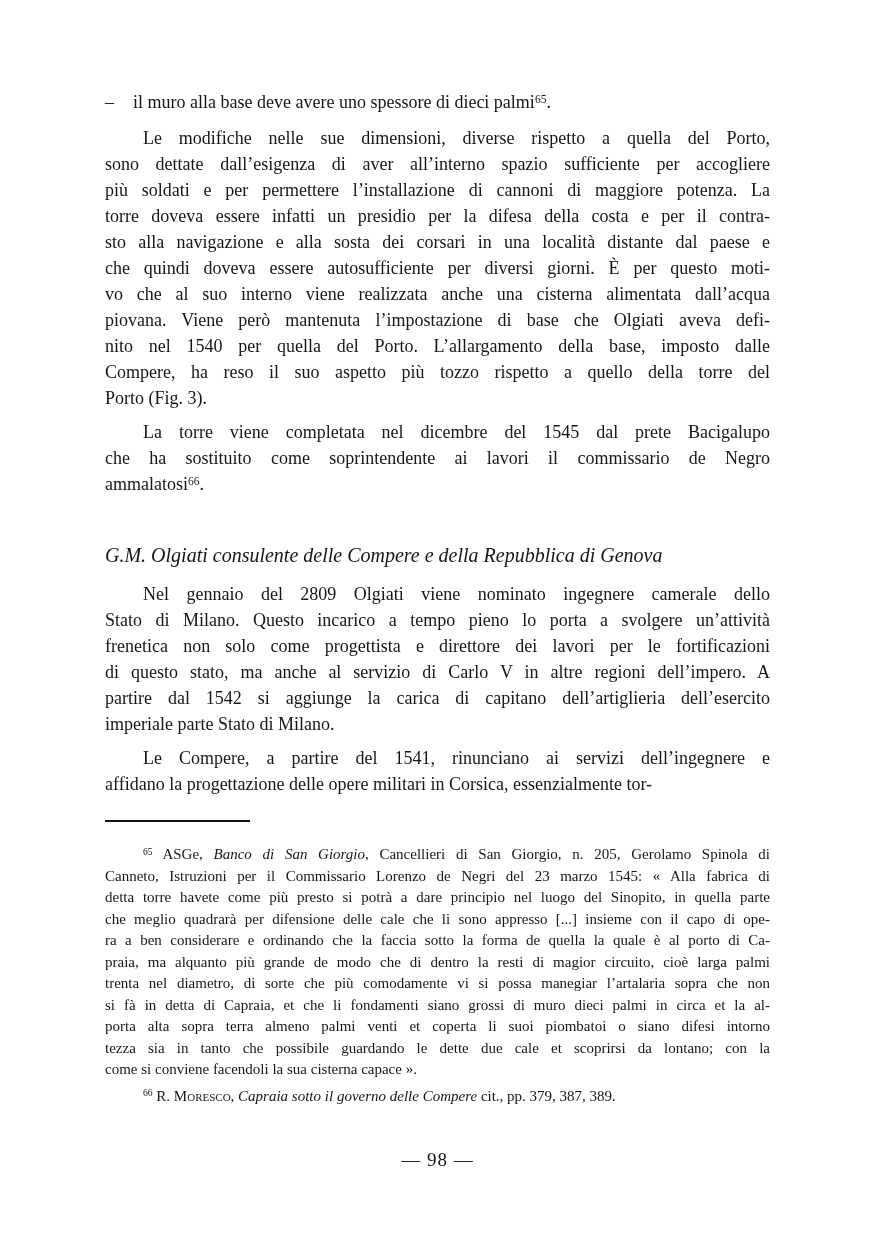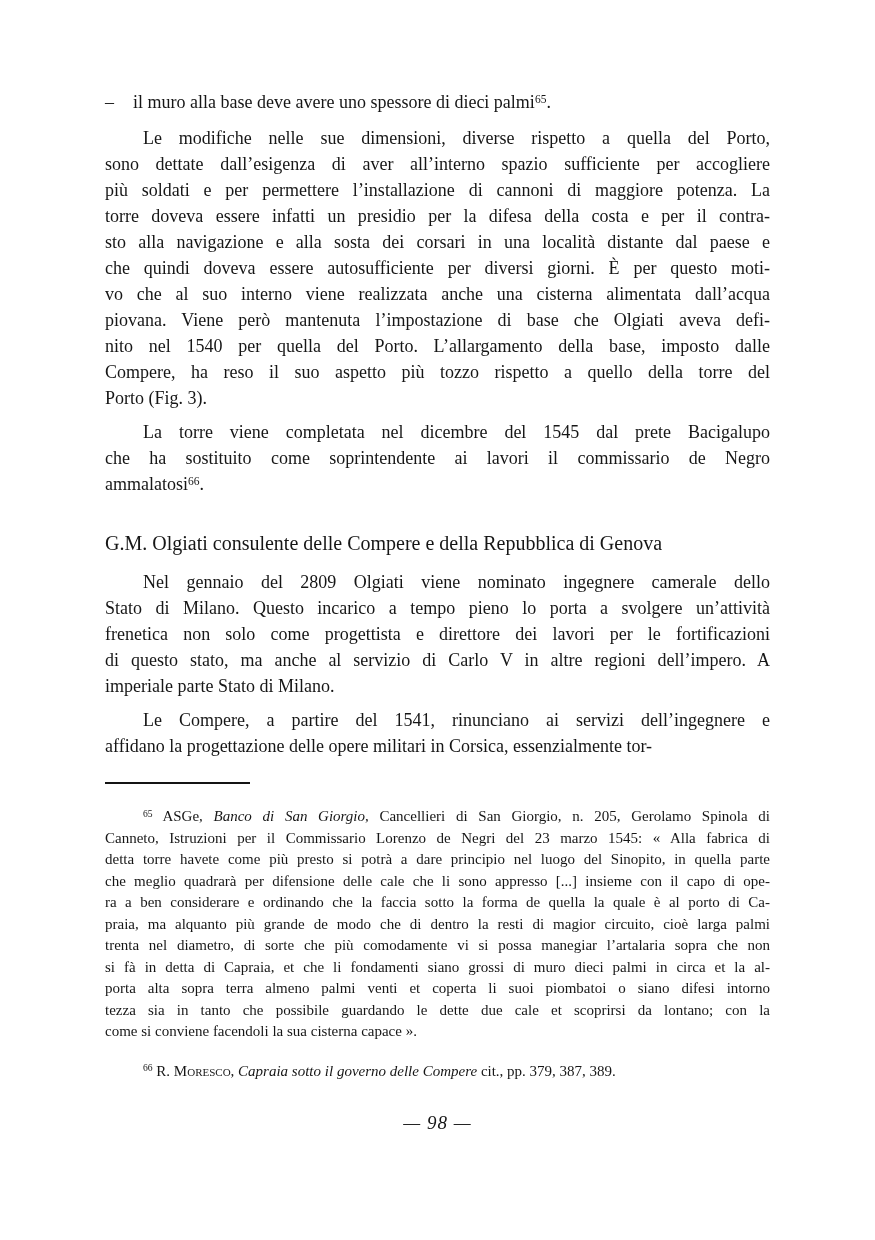--- a/index.html
+++ b/index.html
@@ -28,48 +28,48 @@
     line-height: 26px;
   }
   .tline { text-align: justify; text-align-last: justify; }
   .tline.last { text-align-last: left; }
   .tline.indent { text-indent: 38px; }
   .hang { position: relative; padding-left: 28px; text-align: left; }
   .hang .marker { position: absolute; left: 0; top: 0; }
   .para { margin-top: 8px; }
   .hang + .para { margin-top: 10px; }
   .heading {
-    margin-top: 33px;
+    margin-top: 45px;
+    font-style: italic;
     font-size: 20px;
     line-height: 26px;
     text-align: left;
   }
   .heading + .para { margin-top: 13px; }
   sup { font-size: 64%; vertical-align: baseline; position: relative; top: -0.45em; line-height: 0; }
   .sc { font-variant: small-caps; }
   
   .fn-rule {
     margin-top: 23px;
     width: 145px; height: 2px;
     background: #141414;
   }
   #footnotes {
     margin-top: 22px;
     font-size: 15px;
     line-height: 21.5px;
   }
-  .footnote + .footnote { margin-top: 18px; }
+  .footnote + .footnote { margin-top: 5px; }
   
   .pgnum {
-    margin-top: 28px;
+    margin-top: 40px;
     text-align: center;
     font-size: 19px;
     line-height: 26px;
     letter-spacing: 1px;
-    font-style: italic;
   }
 </style>
 </head>
 <body>
 
 <div class="page">
   <div class="content">
     <div id="main-text">
         <div class="hang"><span class="marker">–</span><span>il muro alla base deve avere uno spessore di dieci palmi<sup>65</sup>.</span></div>
         <div class="para">
@@ -89,20 +89,21 @@
           <div class="tline indent">La torre viene completata nel dicembre del 1545 dal prete Bacigalupo</div>
           <div class="tline">che ha sostituito come soprintendente ai lavori il commissario de Negro</div>
           <div class="tline last">ammalatosi<sup>66</sup>.</div>
         </div>
         <div class="heading">G.M. Olgiati consulente delle Compere e della Repubblica di Genova</div>
         <div class="para">
           <div class="tline indent">Nel gennaio del 2809 Olgiati viene nominato ingegnere camerale dello</div>
           <div class="tline">Stato di Milano. Questo incarico a tempo pieno lo porta a svolgere un’attività</div>
           <div class="tline">frenetica non solo come progettista e direttore dei lavori per le fortificazioni</div>
           <div class="tline">di questo stato, ma anche al servizio di Carlo V in altre regioni dell’impero. A</div>
+          <div class="tline">partire dal 1542 si aggiunge la carica di capitano dell’artiglieria dell’esercito</div>
           <div class="tline last">imperiale parte Stato di Milano.</div>
         </div>
         <div class="para">
           <div class="tline indent">Le Compere, a partire del 1541, rinunciano ai servizi dell’ingegnere e</div>
           <div class="tline last">affidano la progettazione delle opere militari in Corsica, essenzialmente tor-</div>
         </div>
       </div>
     <div class="fn-rule"></div>
     <div id="footnotes">
         <div class="footnote">

